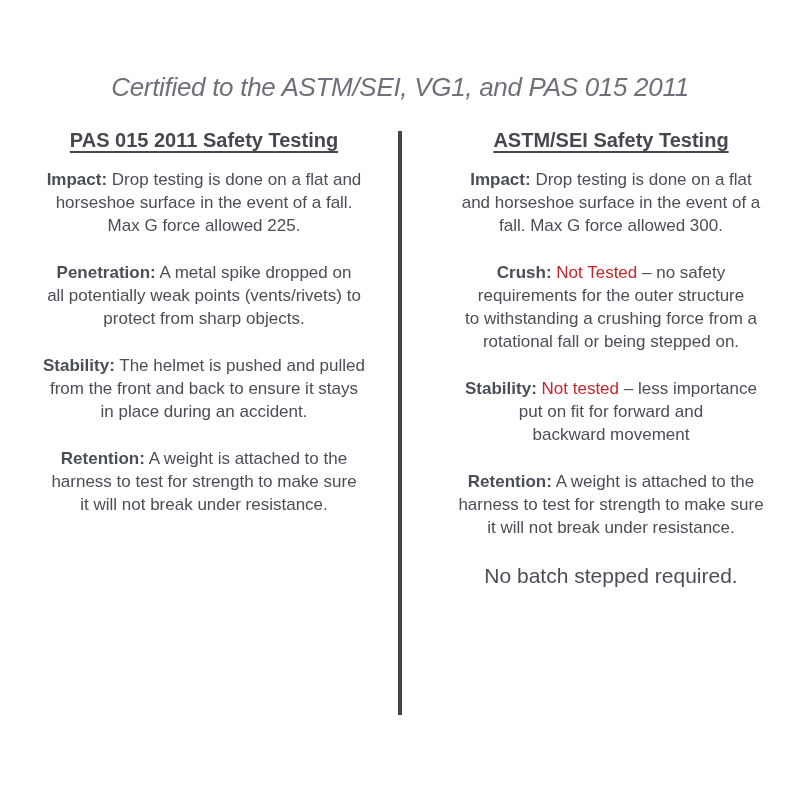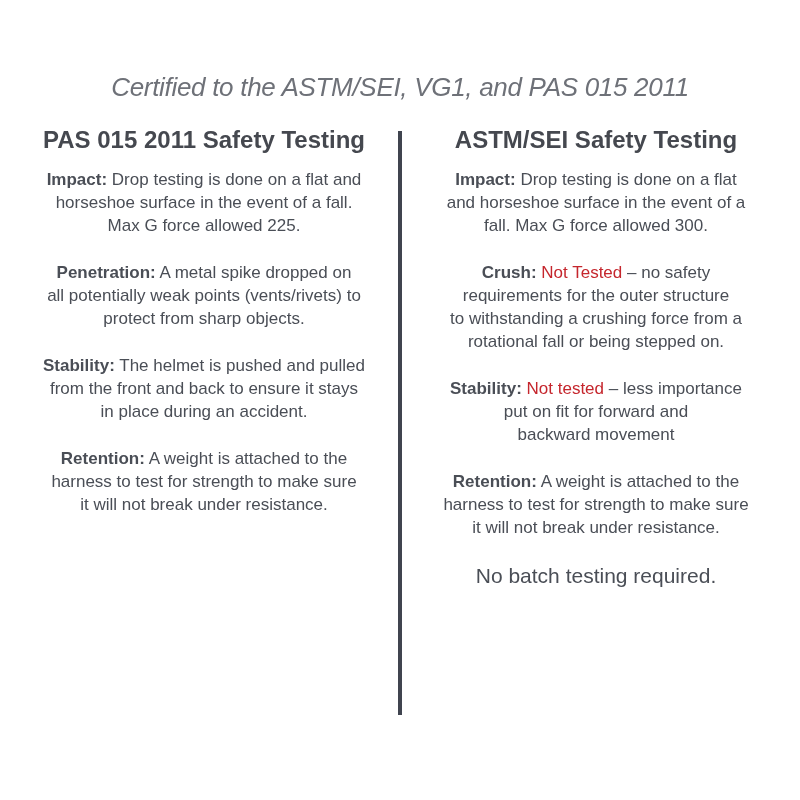--- a/index.html
+++ b/index.html
@@ -16,27 +16,28 @@
     font-size: 26px;
     font-weight: 400;
     letter-spacing: -0.3px;
     color: #6e7178;
   }
 
   .content { position: absolute; top: 128px; left: 0; width: 800px; height: 640px; }
 
   .col { position: absolute; text-align: center; font-size: 17px; line-height: 23px; }
   .col-left  { left: 30px;  width: 348px; }
-  .col-right { left: 418px; width: 356px; }
+  .col-right { left: 433px; width: 356px; }
 
   .col h2 {
-    font-size: 24px;
+    font-size: 20px;
     line-height: 24px;
     font-weight: bold;
     color: #45484f;
+    text-decoration: underline;
     text-underline-offset: 4px;
     text-decoration-thickness: 2px;
     margin-bottom: 15px;
   }
 
   .col p { margin-bottom: 24px; margin-top: 16px; }
   .seg { white-space: pre-line; }
   .label { font-weight: bold; }
   .red { color: #c5262d; }
 
@@ -97,17 +98,17 @@
 rotational fall or being stepped on.</span></p>
 
       <p><span class="label">Stability:</span><span class="seg red"> Not tested</span><span class="seg"> – less importance
 put on fit for forward and
 backward movement</span></p>
 
       <p><span class="label">Retention:</span><span class="seg"> A weight is attached to the
 harness to test for strength to make sure
 it will not break under resistance.</span></p>
 
-      <p class="footer-right">No batch testing required.</p>
+      <p class="footer-right">No batch stepped required.</p>
     </div>
 
   </div>
 </div>
 
 </body></html>

